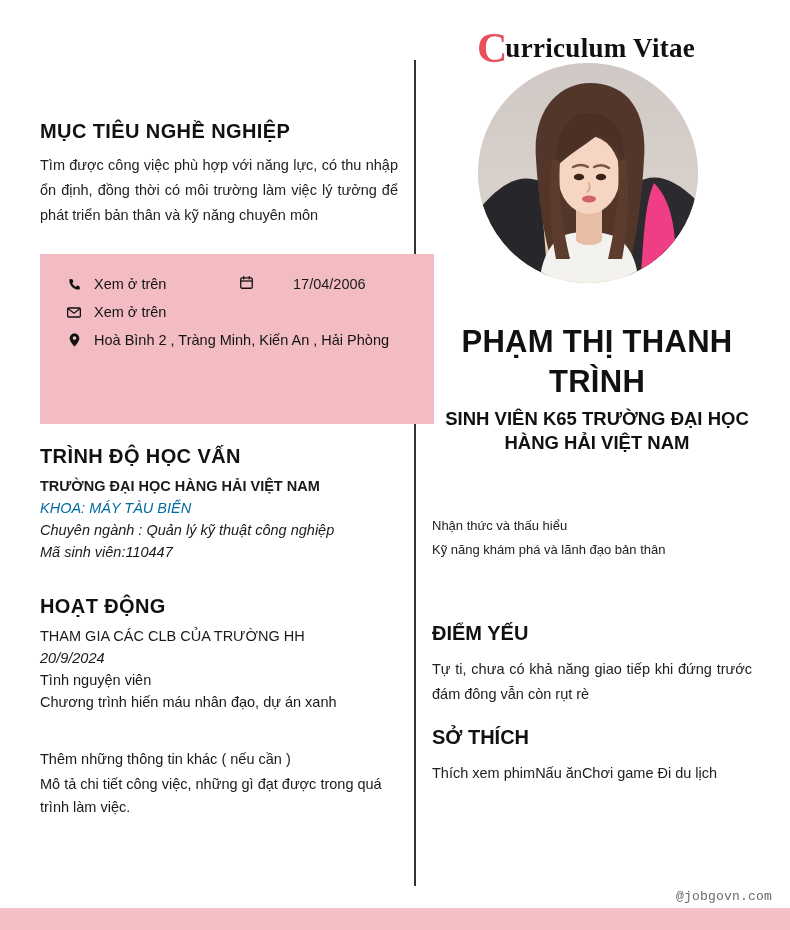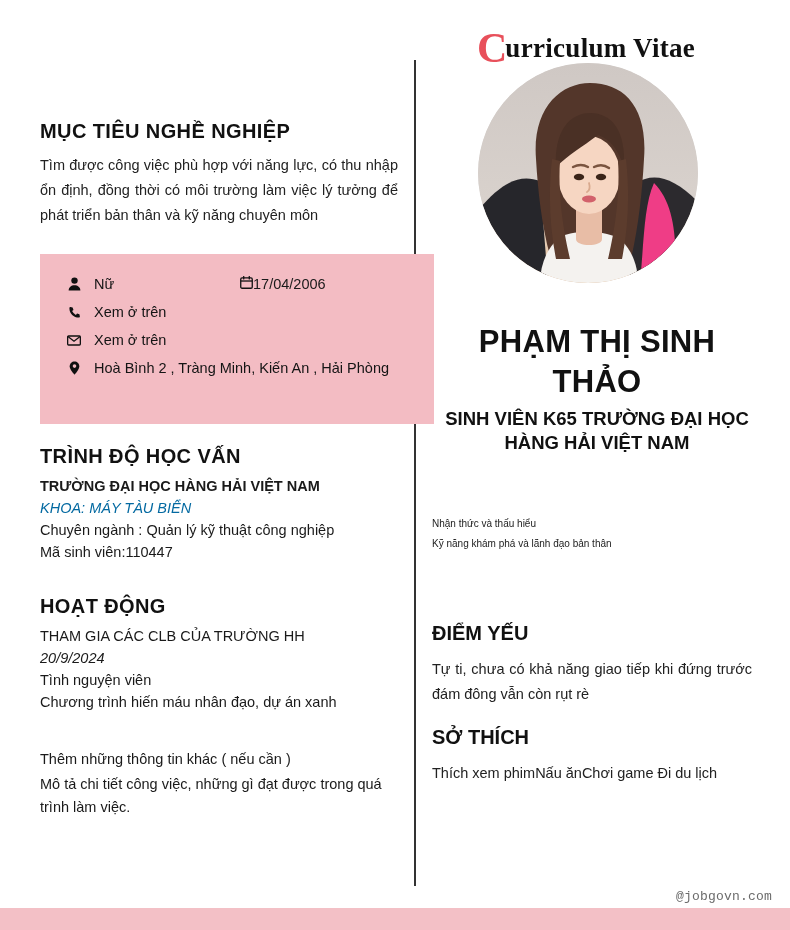--- a/index.html
+++ b/index.html
@@ -103,26 +103,27 @@
     color: #111;
   }
   .info-row .ico svg { display:block; }
   .info-col-2 {
     position: absolute;
     left: 200px;
     top: 22px;
     display: flex;
     align-items: center;
     font-size: 14.5px;
+    gap: 40px;
   }
 
   #education-block { position: absolute; left: 0; top: 445px; width: 380px; }
   .edu-line-strong { font-size: 14.5px; font-weight: bold; margin: 4px 0 0 0; }
   .edu-line-italic { font-size: 14.5px; font-style: italic; color: #0369a1; margin: 6px 0 0 0; }
-  .edu-line { font-size: 14.5px; margin: 6px 0 0 0; }
+  .edu-line { font-size: 14.5px; margin: 6px 0 0 0; font-style: italic; }
 
   #activity-block { position: absolute; left: 0; top: 595px; width: 380px; }
   .act-line { font-size: 14.5px; margin: 6px 0 0 0; }
   .act-date { font-size: 14.5px; font-style: italic; margin: 6px 0 0 0; }
 
   #extra-block { position: absolute; left: 0; top: 745px; width: 370px; }
   .extra-line { font-size: 14.5px; margin: 6px 0 0 0; }
   .extra-note { font-size: 14.5px; line-height: 1.6; margin: 6px 0 0 0; }
 
   
@@ -193,47 +194,38 @@
 
   #skills-block { position: absolute; left: 0; top: 518px; width: 320px; }
   #weakness-block { position: absolute; left: 0; top: 622px; width: 320px; }
   #hobby-block { position: absolute; left: 0; top: 726px; width: 320px; }
   .r-title {
     font-size: 20px;
     font-weight: bold;
     margin: 0 0 12px 0;
     color: #111;
   }
-  .r-line { font-size: 10px; margin: 0 0 9px 0; color: #222; }
+  .r-line { font-size: 13px; margin: 0 0 9px 0; color: #222; }
   .r-para { font-size: 14.5px; line-height: 1.72; text-align: justify; margin: 0; color: #222; }
 </style>
 </head>
 <body>
 
 <div class="page">
 
   <div class="divider"></div>
 
   <div class="left">
 
     <div id="objective-block">
       <h2 class="section-title">MỤC TIÊU NGHỀ NGHIỆP</h2>
       <p class="body-text">Tìm được công việc phù hợp với năng lực, có thu nhập ổn định, đồng thời có môi trường làm việc lý tưởng để phát triển bản thân và kỹ năng chuyên môn</p>
     </div>
 
     <div class="info-card">
-      <div class="info-row">
-        <span class="ico">
-          <svg width="13" height="14" viewBox="0 0 13 14">
-              <circle cx="6.5" cy="3.6" r="3.2" fill="#111"></circle>
-              <path d="M0.6 13.6c0-3.3 2.7-5.3 5.9-5.3s5.9 2 5.9 5.3z" fill="#111"></path>
-            </svg>
-        </span>
-        <span>Nữ</span>
-      </div>
 
       <div class="info-col-2">
         <span class="ico">
           <svg width="13" height="13" viewBox="0 0 14 14">
               <rect x="0.8" y="2" width="12.4" height="11.2" rx="1.4" fill="none" stroke="#111" stroke-width="1.4"></rect>
               <path d="M0.8 5.4h12.4" stroke="#111" stroke-width="1.4"></path>
               <path d="M4 0.6v2.6M10 0.6v2.6" stroke="#111" stroke-width="1.4" stroke-linecap="round"></path>
             </svg>
         </span>
         <span>17/04/2006</span>
@@ -338,21 +330,21 @@
           <ellipse cx="101" cy="114" rx="5.2" ry="3.2" fill="#3a2418"></ellipse>
           <ellipse cx="123" cy="114" rx="5.2" ry="3.2" fill="#3a2418"></ellipse>
 
           <path d="M111 120 q2 7 -2 9" stroke="#d8a98e" stroke-width="1.8" fill="none" stroke-linecap="round"></path>
           <path d="M104 136 q7 5 14 0 q-7 3 -14 0 Z" fill="#cf5a63"></path>
           <ellipse cx="111" cy="136" rx="7" ry="3.4" fill="#d2616b"></ellipse>
         </g>
       </svg>
     </div>
 
-    <div class="name">PHẠM THỊ SINH THẢO</div>
+    <div class="name">PHẠM THỊ THANH TRÌNH</div>
     <div class="subtitle">SINH VIÊN K65 TRƯỜNG ĐẠI HỌC HÀNG HẢI VIỆT NAM</div>
 
     <div id="skills-block">
       <p class="r-line">Nhận thức và thấu hiểu</p>
       <p class="r-line">Kỹ năng khám phá và lãnh đạo bản thân</p>
     </div>
 
     <div id="weakness-block">
       <h2 class="r-title">ĐIỂM YẾU</h2>
       <p class="r-para">Tự ti, chưa có khả năng giao tiếp khi đứng trước đám đông vẫn còn rụt rè</p>

